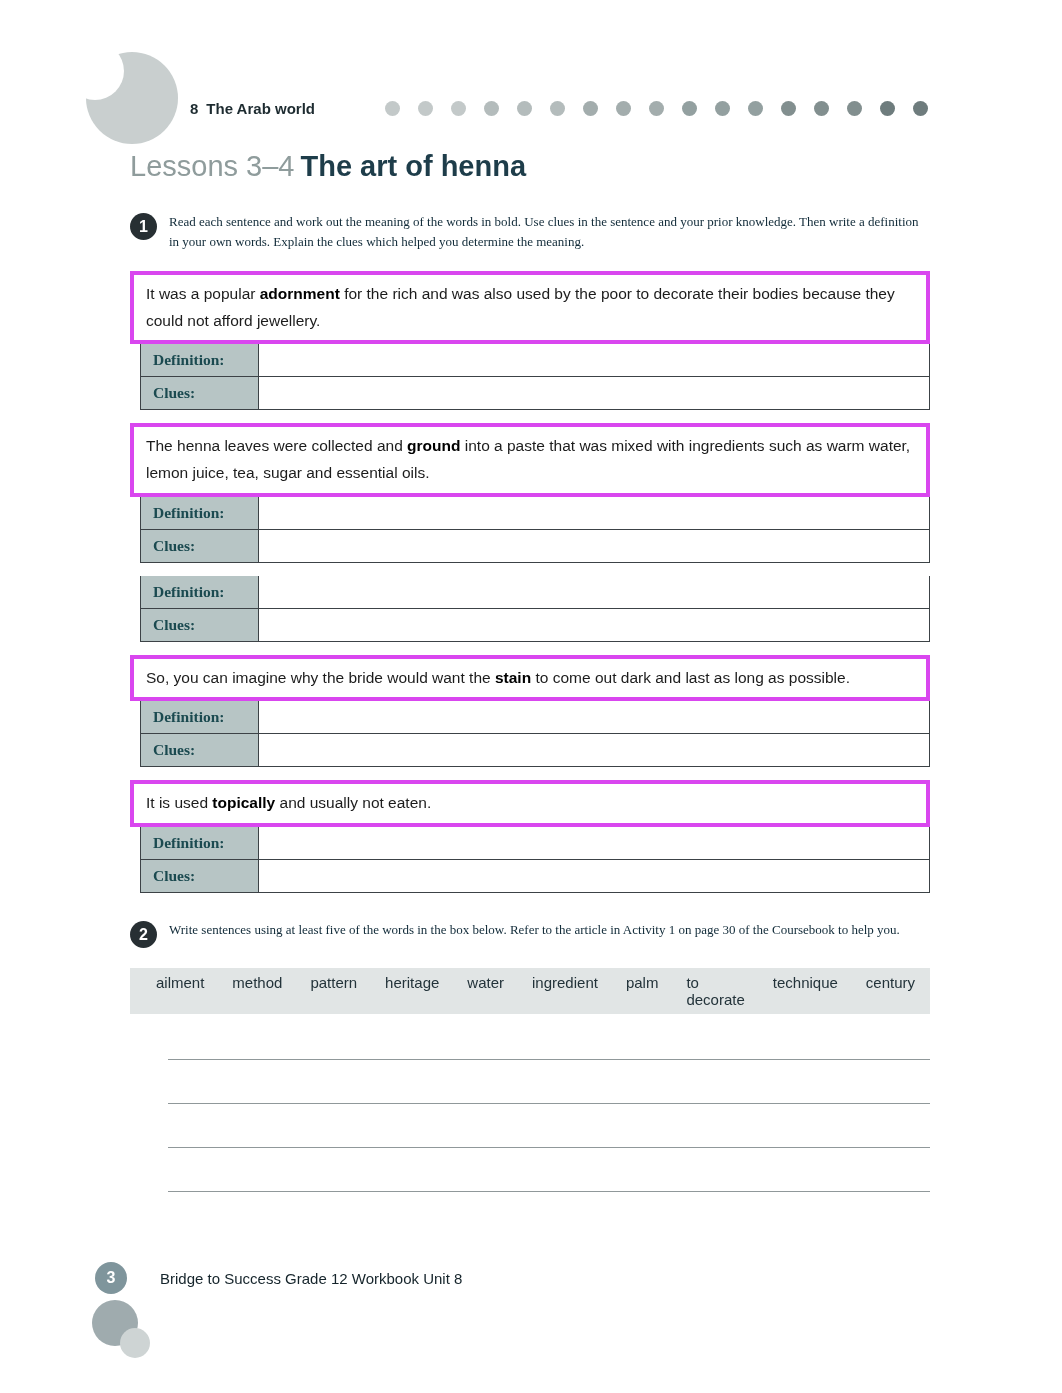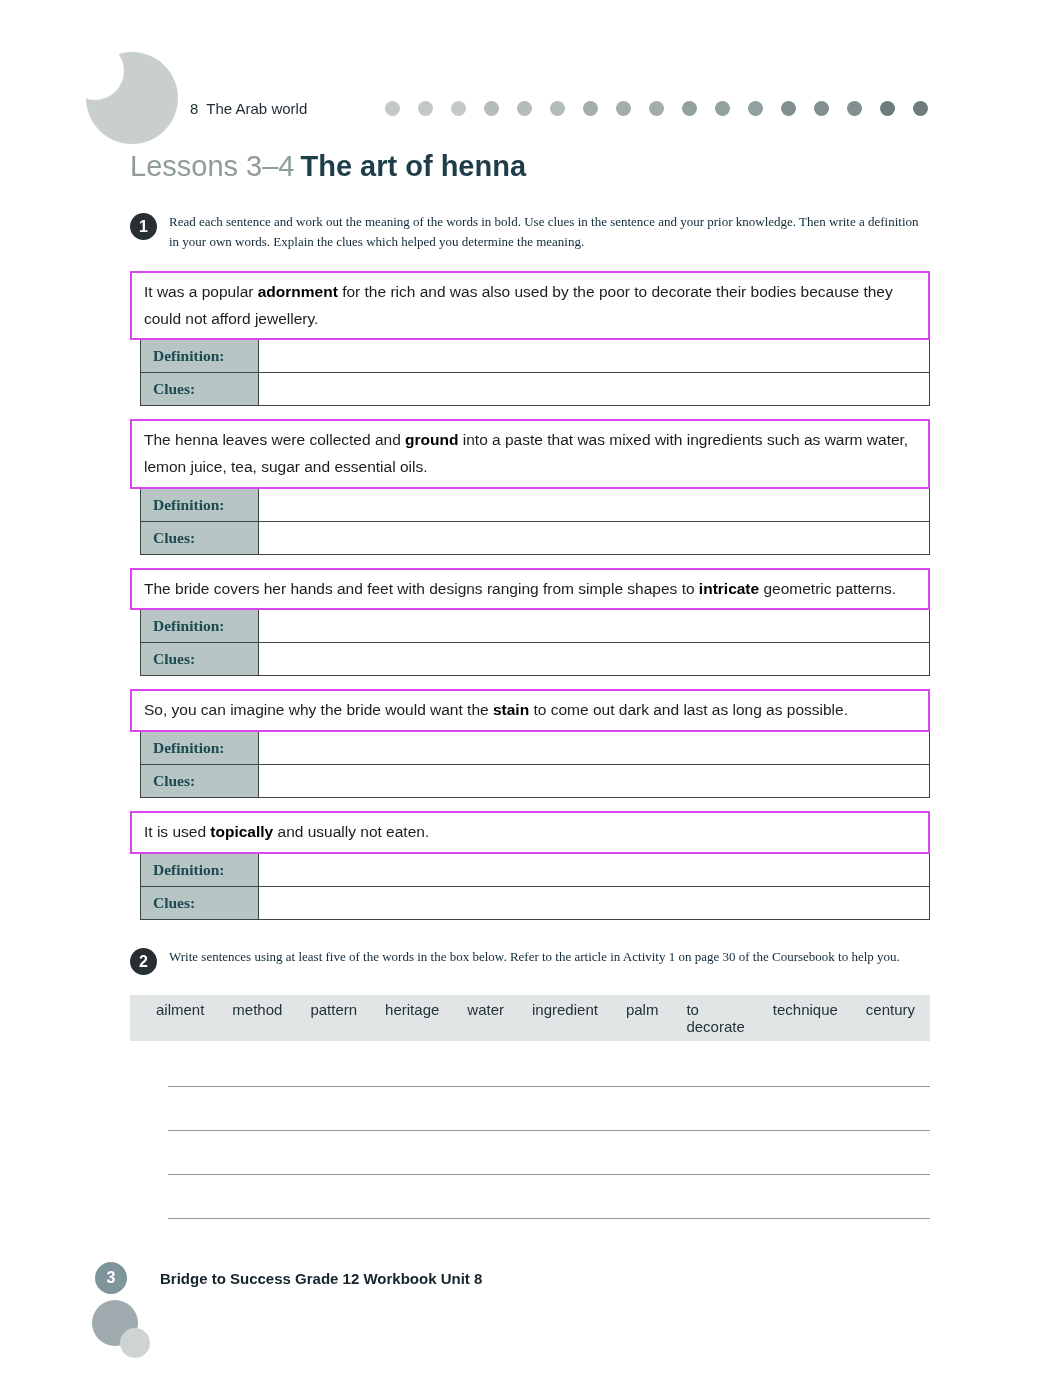--- a/index.html
+++ b/index.html
@@ -14,21 +14,21 @@
     font-family: "Liberation Sans", sans-serif;
     color: #1c1c1c;
   }
 
   
   .deco-top { position: absolute; top: 44px; left: 70px; width: 120px; height: 105px; }
   .deco-big { position: absolute; left: 16px; top: 8px; width: 92px; height: 92px; border-radius: 50%; background: #c9cfcf; }
   .deco-white { position: absolute; left: -4px; top: -2px; width: 58px; height: 58px; border-radius: 50%; background: #ffffff; }
 
   
-  .page-header { position: absolute; top: 100px; left: 190px; font-size: 15px; font-weight: normal; color: #1d2b30; }
+  .page-header { position: absolute; top: 100px; left: 190px; font-size: 15px; font-weight: bold; color: #1d2b30; }
   .unit-num { margin-right: 8px; }
   .dots { position: absolute; top: 101px; left: 385px; display: flex; gap: 18px; }
   .dots i { display: block; width: 15px; height: 15px; border-radius: 50%; }
   .dots i:nth-child(-n+3)  { background: #c3c9c9; }
   .dots i:nth-child(n+4)   { background: #b4bcbc; }
   .dots i:nth-child(n+7)   { background: #a3adad; }
   .dots i:nth-child(n+10)  { background: #93a0a0; }
   .dots i:nth-child(n+13)  { background: #828f8f; }
   .dots i:nth-child(n+16)  { background: #6e7c7d; }
 
@@ -47,21 +47,21 @@
     text-align: center; line-height: 27px; margin-right: 12px; margin-top: 1px;
   }
   .act-text {
     font-family: "Liberation Serif", serif;
     font-size: 13px; line-height: 1.5; color: #102a38; width: 762px;
   }
 
   
   .qbox { margin-bottom: 13px; }
   .qbox-sentence {
-    border: 2px solid #d946ef;
+    border: 4px solid #d946ef;
     padding: 6px 12px;
     font-size: 15.5px;
     line-height: 1.72;
     color: #1c1c1c;
   }
   .qbox-sentence b { font-weight: 700; color: #000; }
   .qbox-row {
     display: flex;
     border: 1px solid #3c4246;
     border-top: 0;
@@ -99,21 +99,21 @@
   .write-lines { margin-top: 2px; margin-left: 38px; }
   .write-line { height: 44px; border-bottom: 1px solid #90989a; }
 
   
   .page-footer { position: absolute; top: 1262px; left: 95px; display: flex; align-items: center; }
   .page-num-circle {
     width: 32px; height: 32px; border-radius: 50%;
     background: #7f959c; color: #fff; font-weight: bold; font-size: 16px;
     text-align: center; line-height: 32px;
   }
-  .footer-text { margin-left: 33px; font-weight: bold; font-size: 15px; color: #15242b; }
+  .footer-text { margin-left: 33px; font-weight: normal; font-size: 15px; color: #15242b; }
 
   .deco-bottom { position: absolute; left: 90px; top: 1300px; width: 90px; height: 70px; }
   .db1 { position: absolute; left: 2px; top: 0; width: 46px; height: 46px; background: #9fabae; border-radius: 50%; }
   .db2 { position: absolute; left: 30px; top: 28px; width: 30px; height: 30px; background: #ced4d4; border-radius: 50%; }
 </style>
 </head>
 <body>
 
 <div class="page">
 
@@ -174,21 +174,20 @@
         <div class="qbox-label">Definition:</div>
         <div class="qbox-field"></div>
       </div>
       <div class="qbox-row">
         <div class="qbox-label">Clues:</div>
         <div class="qbox-field"></div>
       </div>
     </div>
 
     <div class="qbox">
-      <div class="qbox-sentence"><span>The bride covers her hands and feet with designs ranging from simple shapes to </span><b>intricate</b><span> geometric patterns.</span></div>
       <div class="qbox-row">
         <div class="qbox-label">Definition:</div>
         <div class="qbox-field"></div>
       </div>
       <div class="qbox-row">
         <div class="qbox-label">Clues:</div>
         <div class="qbox-field"></div>
       </div>
     </div>
 

